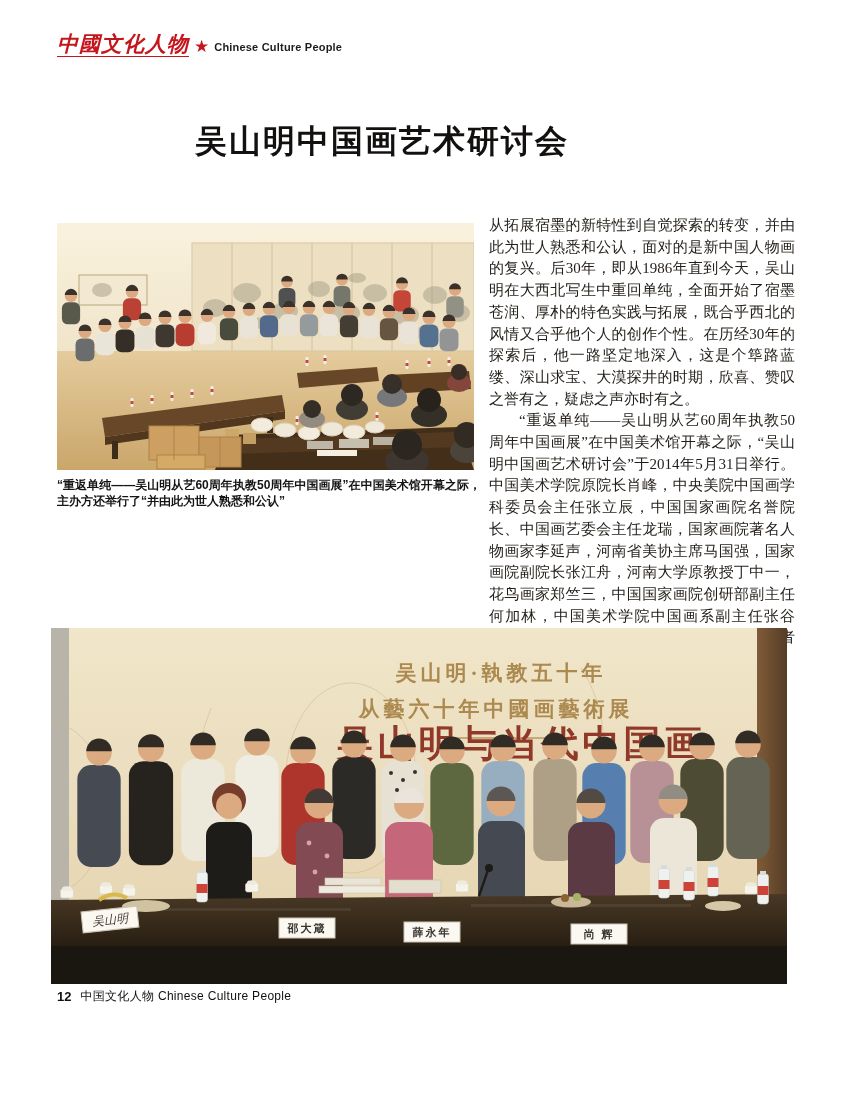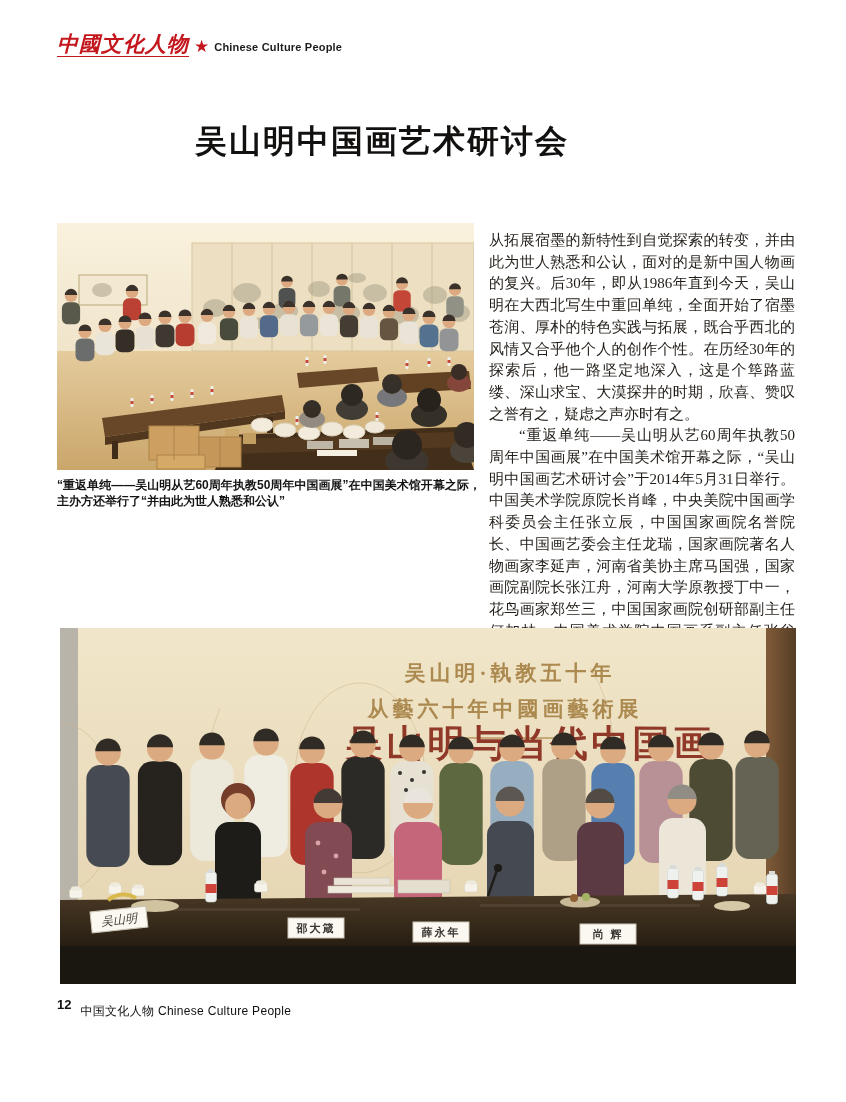--- a/index.html
+++ b/index.html
@@ -15,41 +15,41 @@
   .logo-star{color:#c3161d;font-size:17px;line-height:17px;padding-bottom:2px;font-style:normal;}
   .logo-en{font-family:"Liberation Sans","DejaVu Sans",sans-serif;font-weight:bold;font-size:11px;
            color:#1c1c1c;padding-bottom:4px;letter-spacing:0.2px;}
 
   
   .title-wrap{left:57px;top:120px;width:650px;text-align:center;}
   .title{font-size:32px;font-weight:bold;letter-spacing:2px;color:#131110;}
 
   
   .photo1{left:57px;top:223px;width:417px;height:247px;}
-  .photo2{left:52px;top:628px;width:736px;height:356px;padding-left:8px;}
+  .photo2{left:43px;top:628px;width:736px;height:356px;padding-left:8px;}
   .photo1 svg,.photo2 svg{display:block;}
 
   
   .caption{font-family:"Liberation Sans","DejaVu Sans",sans-serif;font-weight:bold;
            font-size:12px;line-height:16px;color:#141414;text-align:justify;}
   .caption1{left:57px;top:477px;width:424px;}
   .caption2{left:57px;top:990px;width:737px;}
 
   
-  .bodytext{font-size:15px;line-height:21.7px;text-align:justify;color:#221d18;margin-top:15px;}
+  .bodytext{font-size:15px;line-height:21.7px;text-align:justify;color:#221d18;}
   .leftcol{left:57px;top:511px;width:419px;}
   .rightcol{left:489px;top:215px;width:306px;}
   .indent{text-indent:2em;}
   .bodytext p{margin:0;}
 
   
   .footer{left:57px;top:988px;font-family:"Liberation Sans","DejaVu Sans",sans-serif;
           font-size:12px;color:#111;display:flex;align-items:center;gap:9px;}
   .footer .pagenum{font-weight:bold;font-size:13px;}
-  .footer .mag{letter-spacing:0.3px;margin-top:15px;}
+  .footer .mag{letter-spacing:0.3px;}
 
   svg text{font-family:"Liberation Serif","DejaVu Serif",serif;}
   .banner-small{fill:#a8854b;font-size:21px;font-weight:bold;letter-spacing:4px;}
   .banner-big{fill:#8c3123;font-size:37px;font-weight:bold;letter-spacing:4px;}
   .namecard-text{fill:#2e2c2a;font-size:11px;font-weight:bold;letter-spacing:2px;}
   .namecard-script{fill:#3a342e;font-size:12px;font-style:italic;}
 </style>
 </head>
 <body>
 

